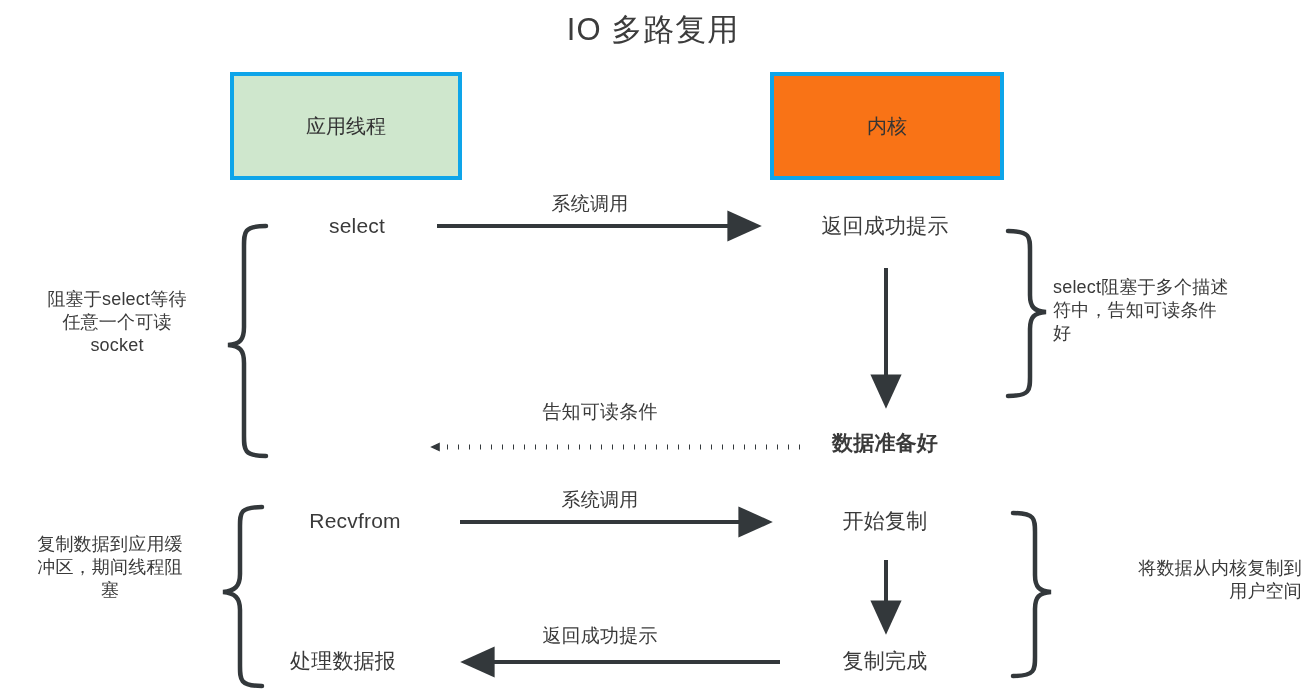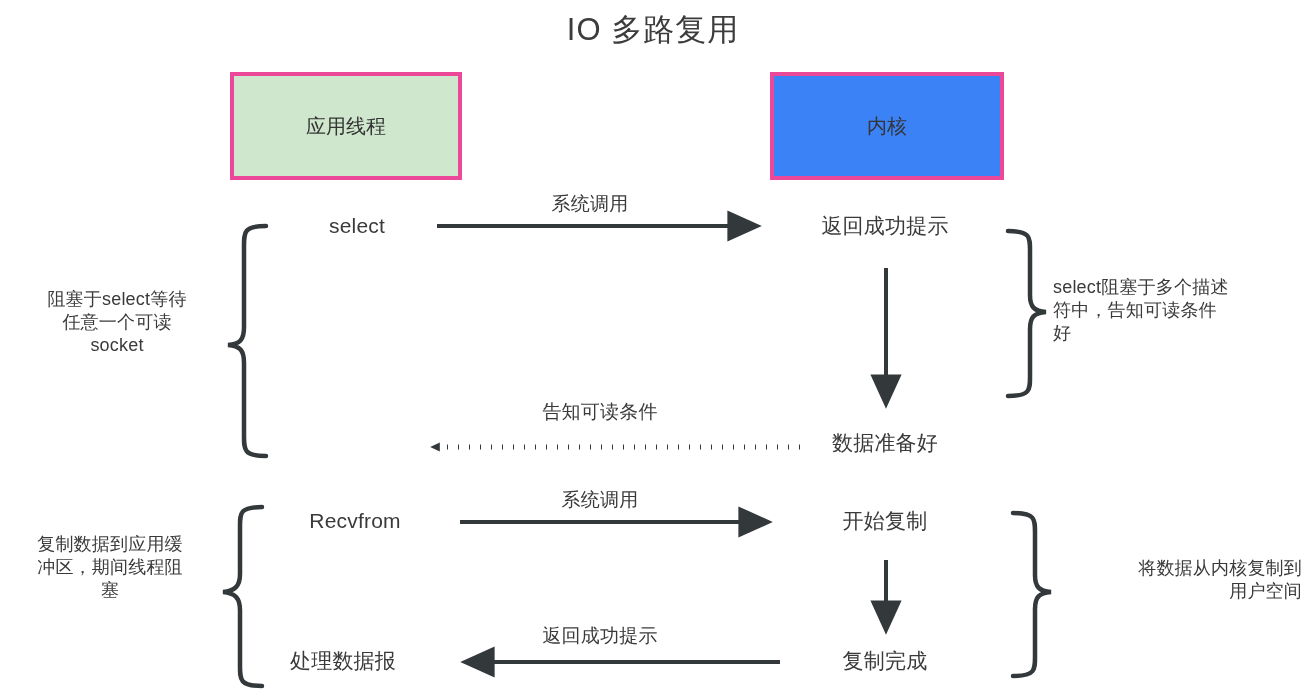--- a/index.html
+++ b/index.html
@@ -39,48 +39,48 @@
     top: 10px;
     width: 1306px;
     font-size: 31px;
     color: #3c3c3c;
     text-align: center;
     letter-spacing: 1px;
   }
 
   .node-box {
     position: absolute;
-    border: 4px solid #ec4899;
+    border: 4px solid #0ea5e9;
     box-sizing: border-box;
     display: flex;
     align-items: center;
     justify-content: center;
     font-size: 20px;
     color: #343434;
   }
   #box-app {
     left: 230px; top: 72px; width: 232px; height: 108px;
     background: #cfe7cd;
   }
   #box-kernel {
     left: 770px; top: 72px; width: 234px; height: 108px;
-    background: #3b82f6;
+    background: #f97316;
   }
 
   .label-big { font-size: 21px; }
   .label-mid { font-size: 19px; }
   .label-side { font-size: 18px; }
 
   #lbl-select      { left: 262px; top: 213px; width: 190px; }
   #lbl-syscall-1   { left: 450px; top: 192px; width: 280px; }
   #lbl-nodata      { left: 760px; top: 213px; width: 250px; }
   #lbl-left-block  { left: 8px;  top: 288px; width: 218px; }
   #lbl-right-block { left: 1053px; top: 276px; width: 248px; text-align: left;}
   #lbl-notify      { left: 460px; top: 400px; width: 280px; }
-  #lbl-dataready   { left: 760px; top: 430px; width: 250px; }
+  #lbl-dataready   { left: 760px; top: 430px; width: 250px; font-weight: bold; }
   #lbl-recvfrom    { left: 250px; top: 508px; width: 210px; }
   #lbl-syscall-2   { left: 460px; top: 488px; width: 280px; }
   #lbl-startcopy   { left: 760px; top: 508px; width: 250px; }
   #lbl-left-copy   { left: 2px;  top: 533px; width: 216px; }
   #lbl-right-copy  { left: 1058px; top: 557px; width: 244px; text-align: right;}
   #lbl-retsuccess  { left: 460px; top: 624px; width: 280px; }
   #lbl-process     { left: 243px; top: 648px; width: 200px; }
   #lbl-copydone    { left: 760px; top: 648px; width: 250px; }
 </style>
 </head>

